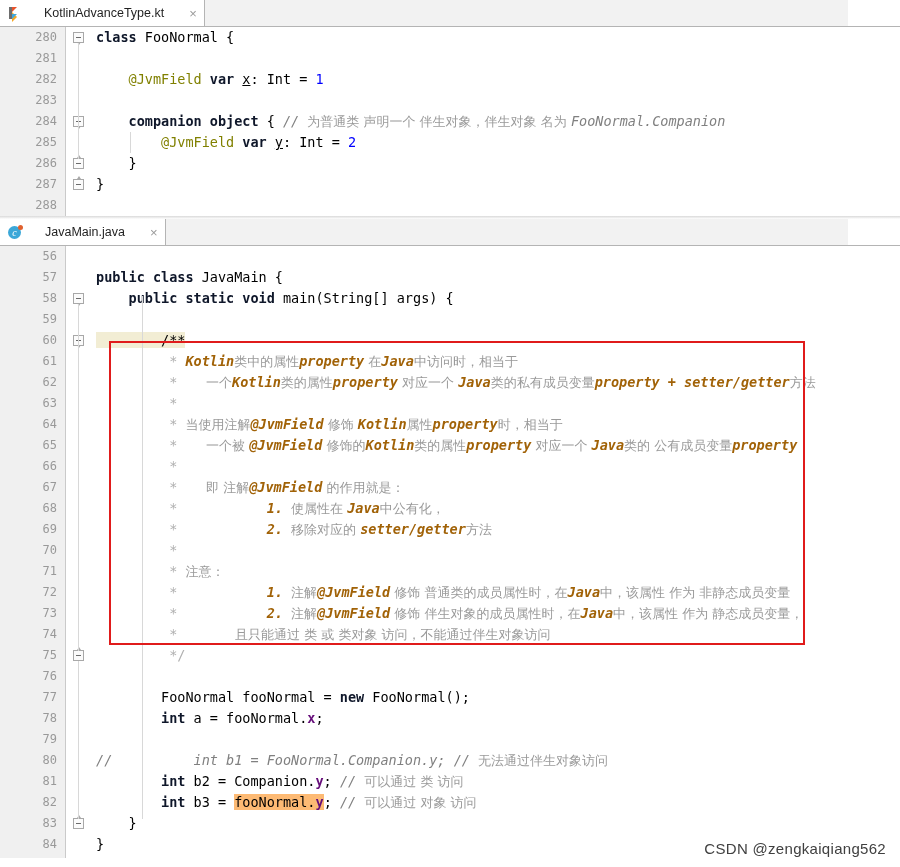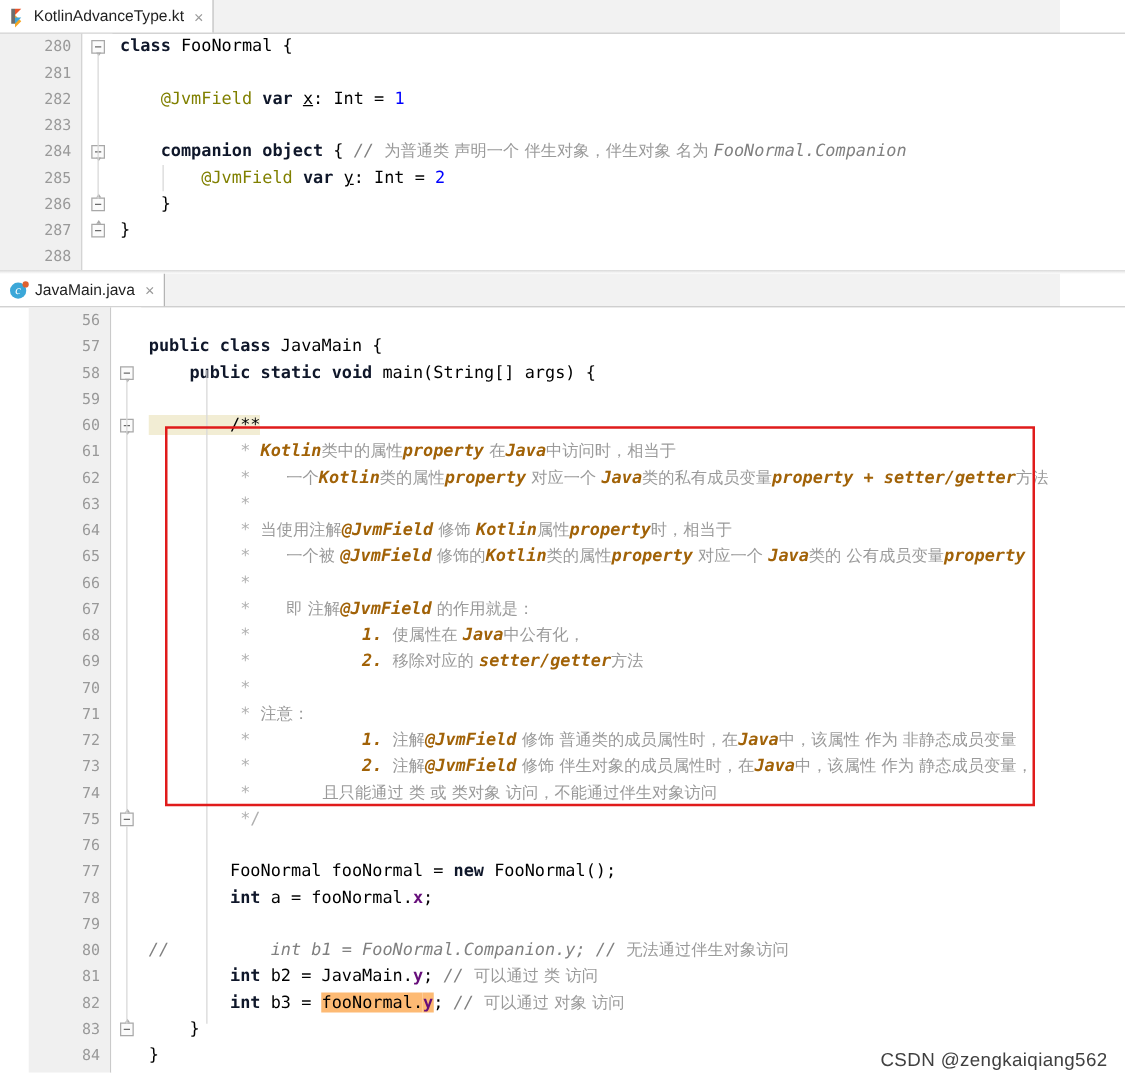--- a/index.html
+++ b/index.html
@@ -22,21 +22,21 @@
     height: 26px;
     background: #f2f2f2;
     border-bottom: 1px solid #b4b4b4;
     display: flex;
     align-items: stretch;
     position: relative;
   }
   .tab {
     display: flex;
     align-items: center;
-    gap: 5px;
+    gap: 22px;
     padding: 0 7px 0 8px;
     background: #ffffff;
     border-right: 1px solid #b4b4b4;
     font-family: "Liberation Sans", sans-serif;
     font-size: 12.5px;
     color: #1f1f1f;
     cursor: default;
     min-width: 0;
   }
   .tab .tab-label { white-space: nowrap; }
@@ -272,21 +272,21 @@
         <span class="j-circle">c</span>
           <span class="j-dot"></span>
       </span>
       <span class="tab-label">JavaMain.java</span>
       <span class="tab-close">×</span>
     </div>
     <div class="tabbar-filler"></div>
     <div class="tabbar-rightgap"></div>
   </div>
 
-  <div class="code-area" style="height:612px;padding-left:23px;">
+  <div class="code-area" style="height:612px;">
     <div class="gutter" id="jv-gutter">
         <div class="ln">56</div>
         <div class="ln">57<span class="run-arrow"></span></div>
         <div class="ln">58<span class="run-arrow"></span></div>
         <div class="ln">59</div>
         <div class="ln">60</div>
         <div class="ln">61</div>
         <div class="ln">62</div>
         <div class="ln">63</div>
         <div class="ln">64</div>
@@ -340,21 +340,21 @@
         <div class="code-line"><span class="docstar">         * </span><span class="cmt-cjk">注意：</span></div>
         <div class="code-line"><span class="docstar">         * </span><span class="doc">          1. </span><span class="cmt-cjk">注解</span><span class="doc">@JvmField</span><span class="cmt-cjk"> 修饰 普通类的成员属性时，在</span><span class="doc">Java</span><span class="cmt-cjk">中，该属性 作为 非静态成员变量</span></div>
         <div class="code-line"><span class="docstar">         * </span><span class="doc">          2. </span><span class="cmt-cjk">注解</span><span class="doc">@JvmField</span><span class="cmt-cjk"> 修饰 伴生对象的成员属性时，在</span><span class="doc">Java</span><span class="cmt-cjk">中，该属性 作为 静态成员变量，</span></div>
         <div class="code-line"><span class="docstar">         * </span><span class="cmt-cjk">            且只能通过 类 或 类对象 访问，不能通过伴生对象访问</span></div>
         <div class="code-line"><span class="docstar">         */</span></div>
         <div class="code-line">&nbsp;</div>
         <div class="code-line"><span class="ident">        FooNormal fooNormal = </span><span class="kw">new</span><span class="ident"> FooNormal();</span></div>
         <div class="code-line"><span class="ident">        </span><span class="kw">int</span><span class="ident"> a = fooNormal.</span><span class="fld">x</span><span class="ident">;</span></div>
         <div class="code-line">&nbsp;</div>
         <div class="code-line"><span class="cmt">//</span><span class="cmt">          int b1 = FooNormal.Companion.y; // </span><span class="cmt-cjk">无法通过伴生对象访问</span></div>
-        <div class="code-line"><span class="ident">        </span><span class="kw">int</span><span class="ident"> b2 = JavaMain.</span><span class="fld">y</span><span class="ident">; </span><span class="cmt">// </span><span class="cmt-cjk">可以通过 类 访问</span></div>
+        <div class="code-line"><span class="ident">        </span><span class="kw">int</span><span class="ident"> b2 = Companion.</span><span class="fld">y</span><span class="ident">; </span><span class="cmt">// </span><span class="cmt-cjk">可以通过 类 访问</span></div>
         <div class="code-line"><span class="ident">        </span><span class="kw">int</span><span class="ident"> b3 = </span><span class="hl-sel">fooNormal.</span><span class="hl-sel fld">y</span><span class="ident">; </span><span class="cmt">// </span><span class="cmt-cjk">可以通过 对象 访问</span></div>
         <div class="code-line"><span class="ident">    }</span></div>
         <div class="code-line"><span class="ident">}</span></div>
       </div>
   </div>
 </div>
 
 <div class="watermark">CSDN @zengkaiqiang562</div>
 
 </body></html>

